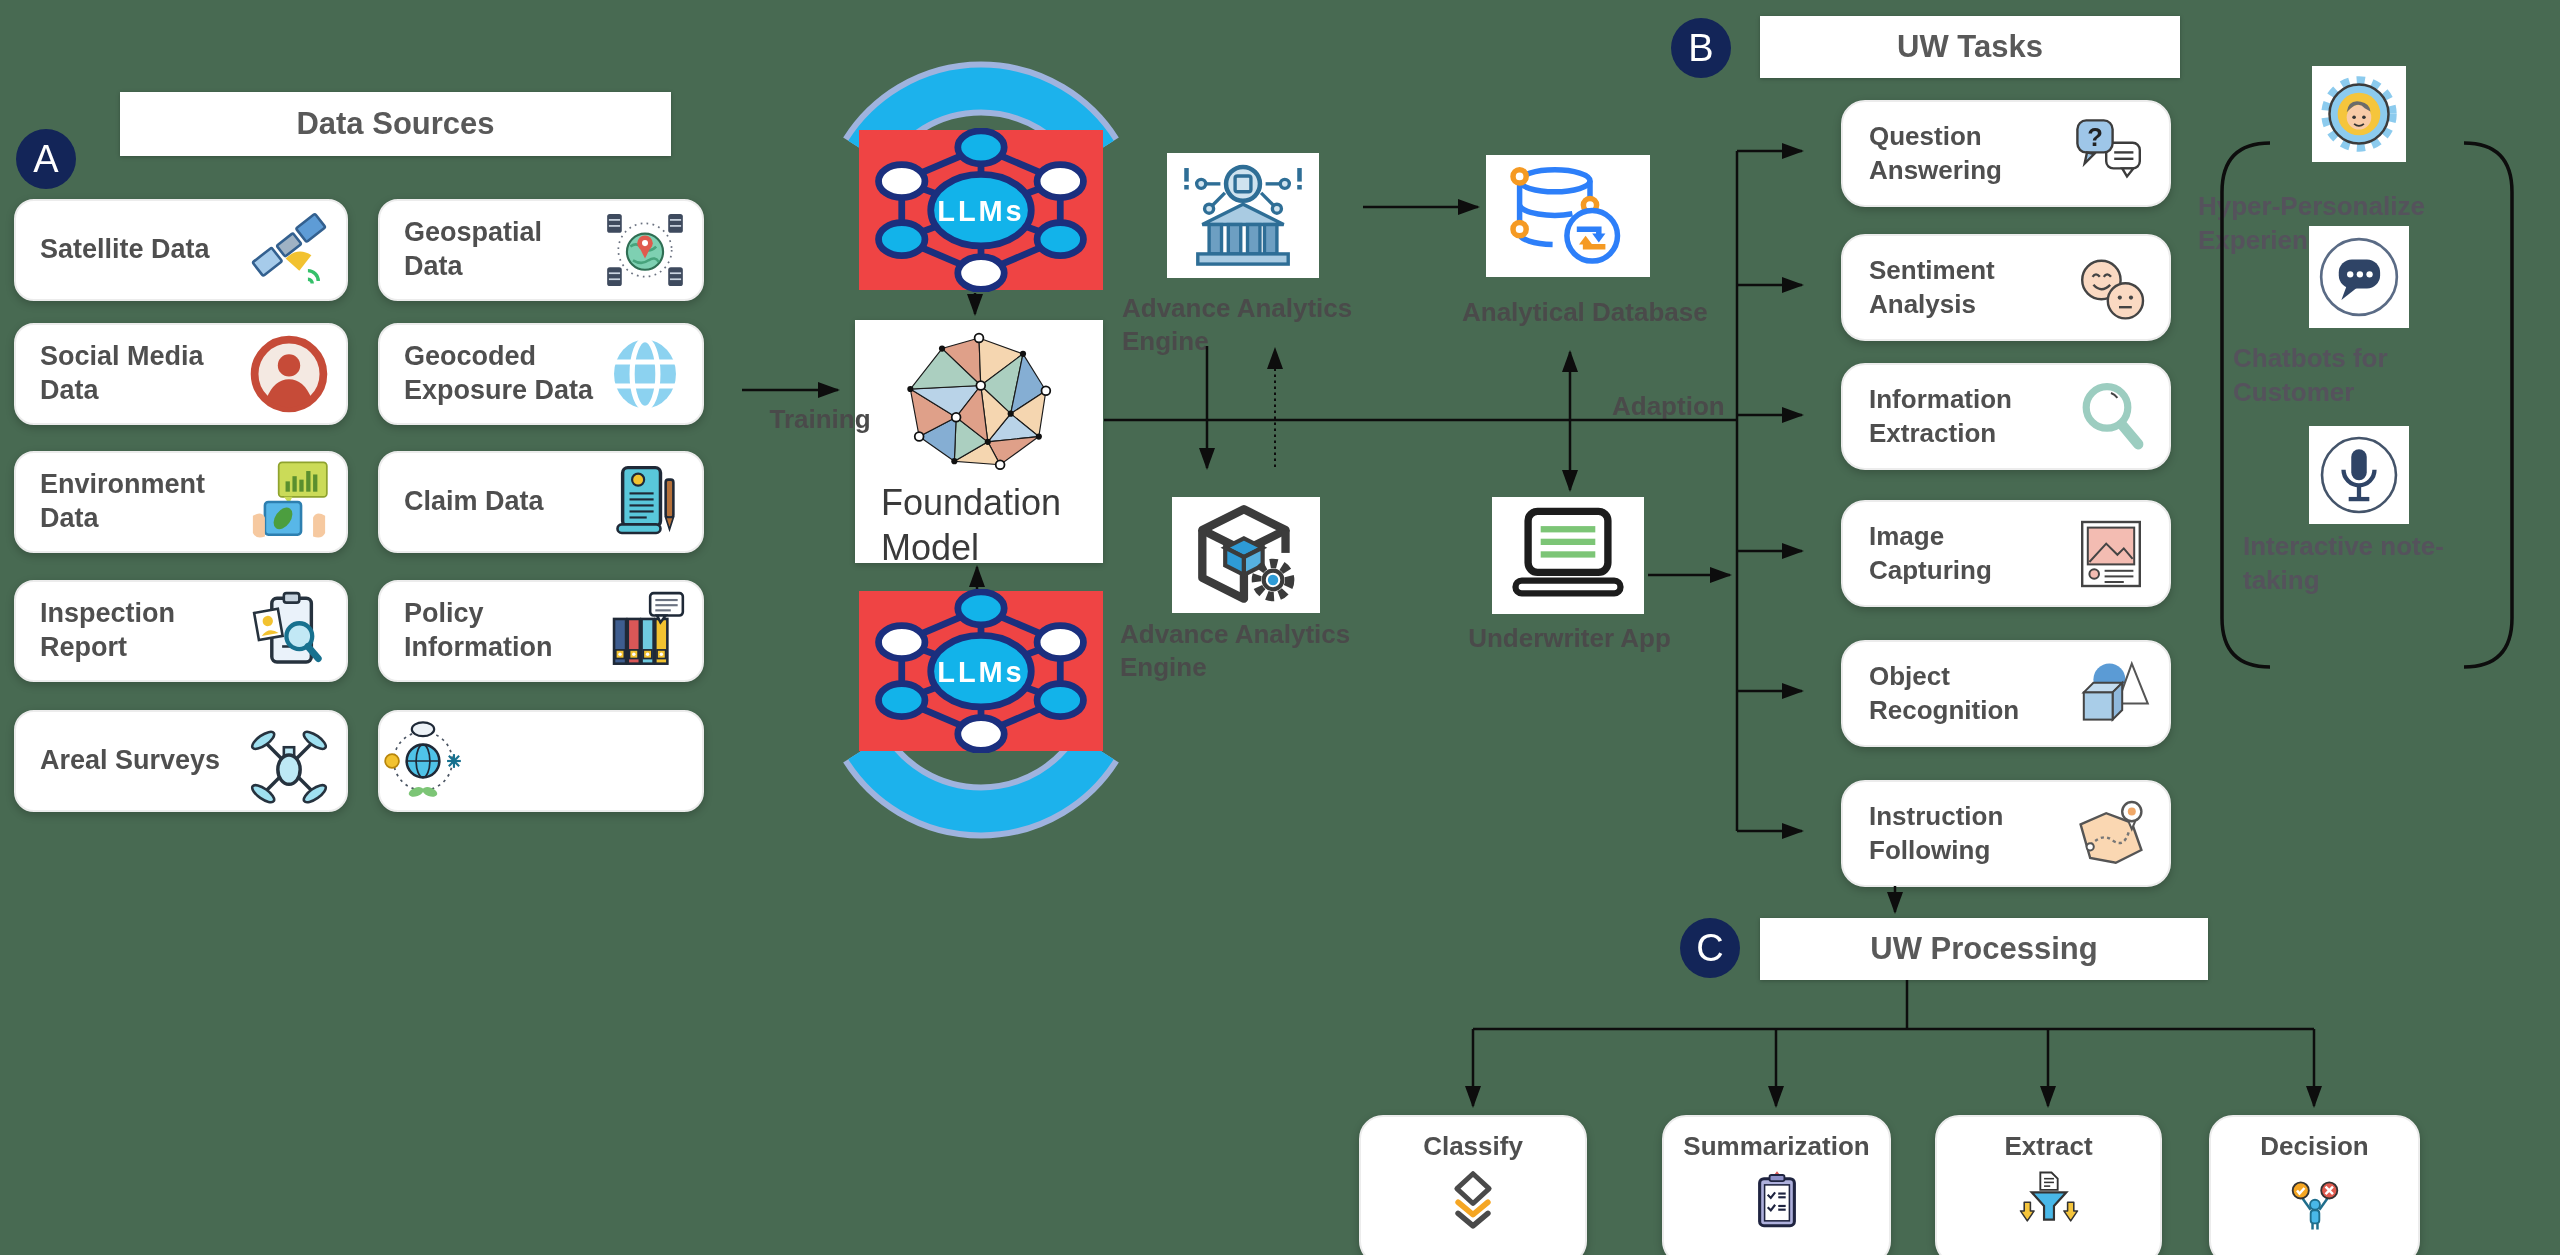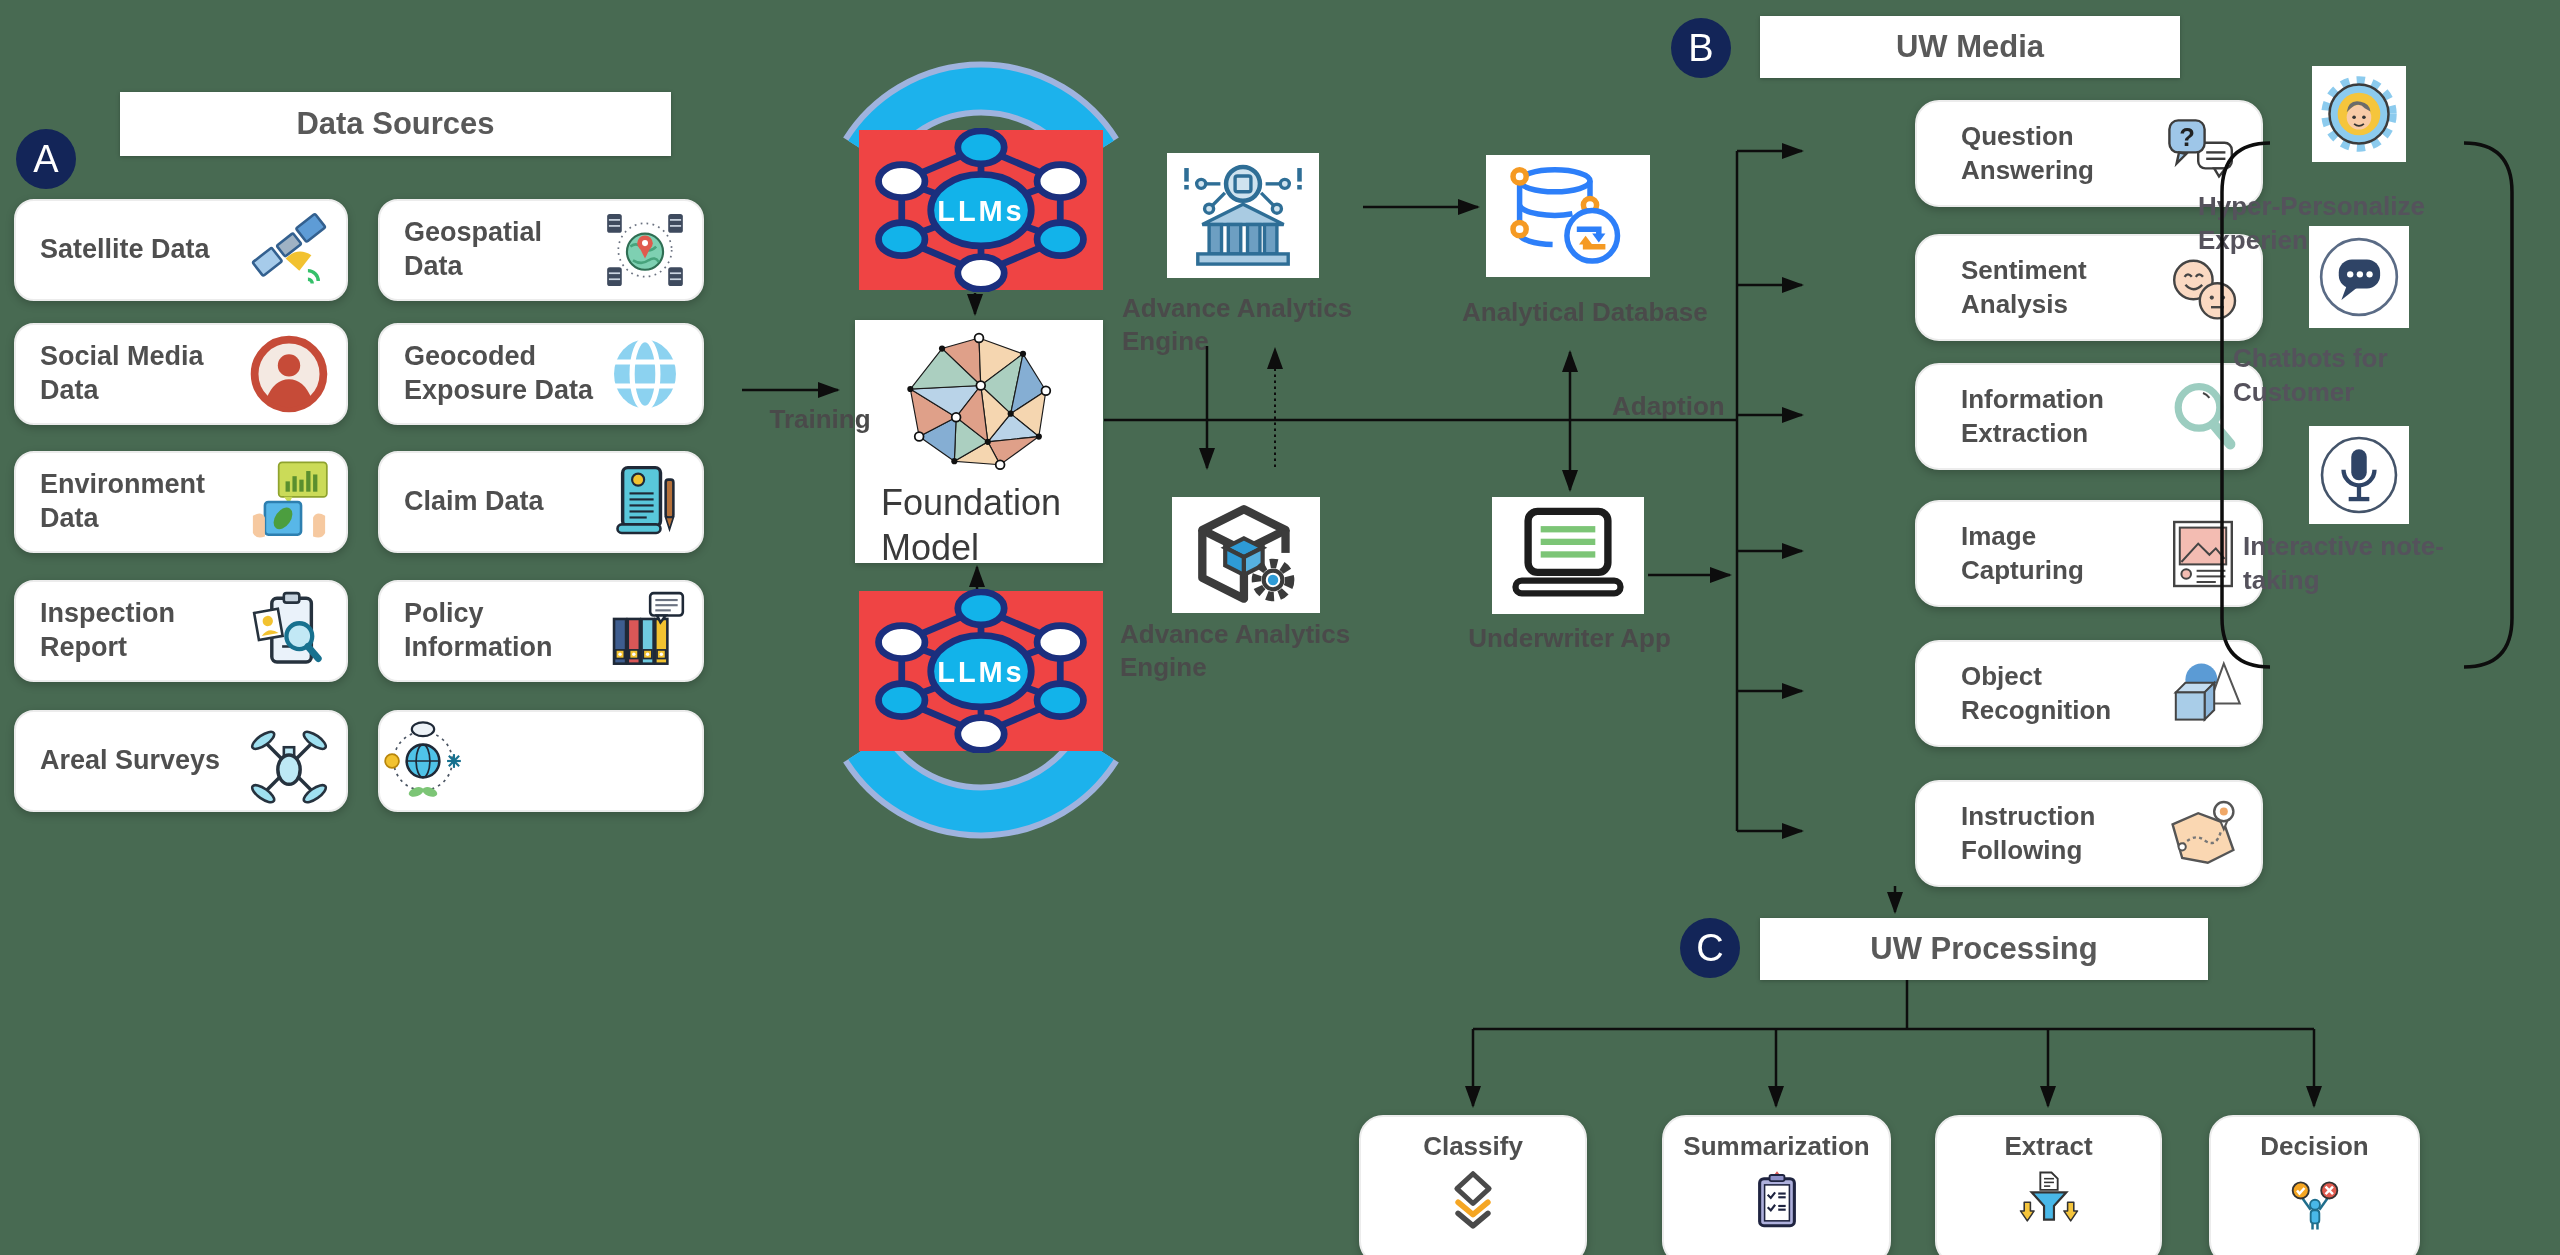--- a/index.html
+++ b/index.html
@@ -6,21 +6,21 @@
   .canvas{position:relative;width:2560px;height:1255px;overflow:hidden;background:#486A52;
           font-family:"Liberation Sans","DejaVu Sans",sans-serif;}
   .layer{position:absolute;left:0;top:0;width:2560px;height:1255px;pointer-events:none;}
   .badge{position:absolute;width:60px;height:60px;border-radius:50%;background:#132558;color:#fff;
          display:flex;align-items:center;justify-content:center;font-size:38px;font-weight:400;}
   .hbar{position:absolute;background:#fff;display:flex;align-items:center;justify-content:center;
         font-size:31px;font-weight:700;color:#595959;box-shadow:0 1px 4px rgba(0,0,0,.25);}
   .ds-card,.task-card{position:absolute;background:#fff;border-radius:20px;border:2px solid #ececec;
         box-shadow:0 3px 8px rgba(0,0,0,.22);display:flex;align-items:center;}
   .ds-card{width:330px;height:98px;}
-  .task-card{left:1915px;width:326px;height:103px;border-radius:24px;padding-left:18px;}
+  .task-card{left:1841px;width:326px;height:103px;border-radius:24px;}
   .ds-label{flex:1;padding-left:24px;font-size:27px;font-weight:700;color:#4f4f4f;line-height:1.25;}
   .task-label{flex:1;padding-left:26px;font-size:26px;font-weight:700;color:#4f4f4f;line-height:1.3;}
   .ds-icon{width:86px;height:86px;margin-right:14px;flex:0 0 auto;}
   .task-icon{width:80px;height:80px;margin-right:18px;flex:0 0 auto;}
   .ds-icon svg,.task-icon svg,.iconbox svg,.proc-icon svg{width:100%;height:100%;display:block;}
   .iconbox{position:absolute;background:#fff;display:flex;align-items:center;justify-content:center;padding:6px;box-sizing:border-box;}
   .mlabel{position:absolute;font-size:26px;font-weight:700;color:#4a4a4a;line-height:1.25;}
   .olabel{position:absolute;font-size:26px;font-weight:700;color:#55525c;line-height:1.3;}
   .llm-box{position:absolute;left:859px;width:244px;height:160px;background:#ef4444;display:flex;align-items:center;justify-content:center;padding:6px;box-sizing:border-box;}
   .fm-box{position:absolute;left:855px;top:320px;width:248px;height:243px;background:#fff;box-shadow:0 2px 6px rgba(0,0,0,.2);}
@@ -47,21 +47,21 @@
   <div class="badge" style="left:16px;top:129px;">
       <span>A</span>
     </div>
   <div class="hbar" style="left:120px;top:92px;width:551px;height:64px;">
       <span>Data Sources</span>
     </div>
   <div class="badge" style="left:1671px;top:18px;">
       <span>B</span>
     </div>
   <div class="hbar" style="left:1760px;top:16px;width:420px;height:62px;">
-      <span>UW Media</span>
+      <span>UW Tasks</span>
     </div>
   <div class="badge" style="left:1680px;top:918px;">
       <span>C</span>
     </div>
   <div class="hbar" style="left:1760px;top:918px;width:448px;height:62px;">
       <span>UW Processing</span>
     </div>
 
   <div class="ds-card" style="left:14px;top:199px;">
     <div class="ds-label">Satellite Data</div>

